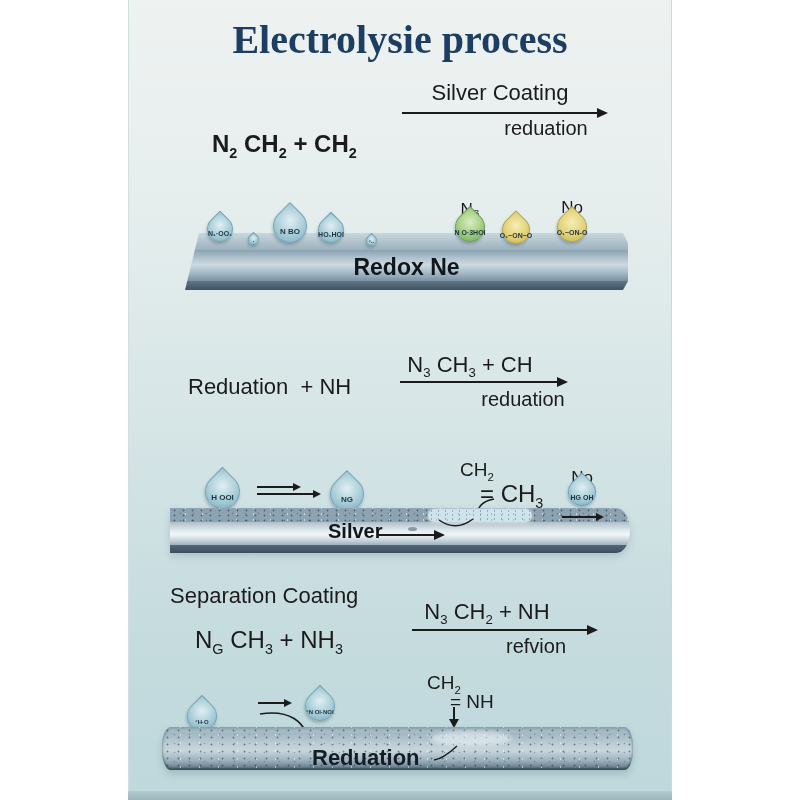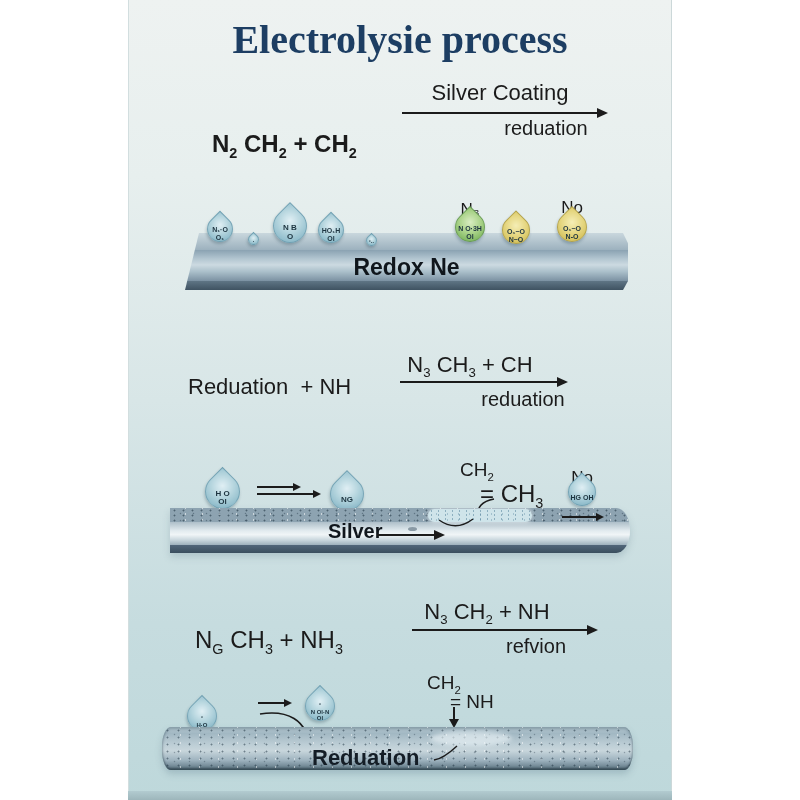--- a/index.html
+++ b/index.html
@@ -31,21 +31,21 @@
   .drop{position:absolute;}
   .drop-body{position:absolute;inset:0;border-radius:0 50% 50% 50%;transform:rotate(45deg);
          box-shadow:1px 2px 3px rgba(30,60,75,.28);}
   .blue .drop-body{background:radial-gradient(circle at 38% 38%,#e0eff4 0%,#b5d5de 40%,#8fbccb 75%,#7aabbc 100%);
          border:1px solid rgba(90,140,160,.55);}
   .green .drop-body{background:radial-gradient(circle at 38% 38%,#d9edc2 0%,#a9d288 45%,#7cb65e 80%,#69a54e 100%);
          border:1px solid rgba(80,130,70,.55);}
   .yellow .drop-body{background:radial-gradient(circle at 38% 38%,#f5eeb6 0%,#e5d680 45%,#d3c059 80%,#c6b34d 100%);
          border:1px solid rgba(150,135,60,.55);}
   .drop-txt{position:absolute;left:-22%;right:-22%;top:18%;bottom:-22%;
-         display:flex;flex-direction:column;align-items:center;justify-content:center;
+         display:flex;flex-direction:row;align-items:center;justify-content:center;
          text-align:right;color:#1d3440;line-height:1.12;font-weight:700;}
   .lg .drop-txt{font-size:8px;}
   .md .drop-txt{font-size:7px;}
   .sm .drop-txt{font-size:6px;}
   .xs .drop-txt{font-size:5px;}
   .drop-label{position:absolute;font-size:17px;color:#1b1b1b;text-align:center;width:40px;margin-top:14px;}
   
   .rod1{position:absolute;left:57px;top:233px;width:443px;height:57px;
          clip-path:polygon(14px 0,calc(100% - 5px) 0,100% 18%,100% 84%,calc(100% - 5px) 100%,0 100%);
          box-shadow:0 5px 9px rgba(90,120,135,.28);}
@@ -214,20 +214,21 @@
     </svg>
 
     <div class="drop-label" style="left:434px;top:454px;">No</div>
     <div class="drop blue md" style="left:440px;top:478px;width:28px;height:28px;">
       <div class="drop-body"></div>
       <div class="drop-txt">
           <span>HG OH</span>
         </div>
     </div>
 
+    <div class="abs" style="left:42px;top:583px;font-size:22px;">Separation Coating</div>
     <div class="abs chem" style="left:67px;top:626px;font-size:24px;">
       <span>N</span><sub>G</sub><span> CH</span><sub>3</sub><span> + NH</span><sub>3</sub>
     </div>
     <div class="abs chem ctr" style="left:269px;top:599px;width:180px;font-size:22px;">
       <span>N</span><sub>3</sub><span> CH</span><sub>2</sub><span> + NH</span>
     </div>
     <div class="harrow" style="left:284px;top:629px;width:176px;"></div>
     <div class="abs ctr" style="left:328px;top:635px;width:160px;font-size:20px;">refvion</div>
 
     <div class="drop blue sm" style="left:59px;top:701px;width:30px;height:30px;">

